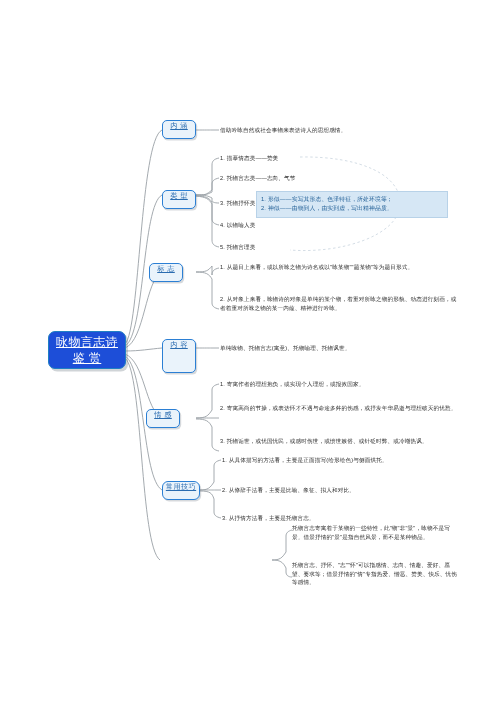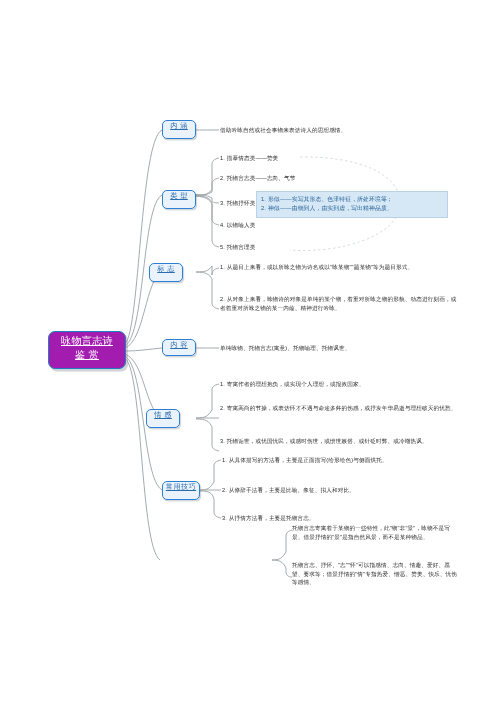--- a/index.html
+++ b/index.html
@@ -38,25 +38,25 @@
     line-height: 1.25;
     text-align: center;
     display: flex;
     justify-content: center;
     letter-spacing: 0.4px;
     box-shadow: 1.2px 1.6px 0 rgba(120,130,140,0.30);
     white-space: nowrap;
     text-decoration: underline;
   }
   .node.root {
-    background: #a21caf;
+    background: #1d4ed8;
     border: 1.4px solid #1f7fc4;
     color: #ffffff;
     border-radius: 7px;
-    font-size: 10px;
+    font-size: 12px;
     line-height: 1.35;
     white-space: normal;
     padding: 2px 3px;
     box-shadow: 2px 2.5px 0 rgba(110,120,130,0.32);
   }
   .node .rootline {
     display: block;
   }
   .vs-strong {
     font-weight: bold;
@@ -147,29 +147,29 @@
   </div>
 
   <div class="node" style="left:162px; top:190px; width:34px; height:19px;">
     <span>类 型</span>
   </div>
 
   <div class="node" style="left:149px; top:263px; width:34px; height:19px;">
     <span>标 志</span>
   </div>
 
-  <div class="node" style="left:162px; top:339px; width:34px; height:17px;">
+  <div class="node" style="left:162px; top:339px; width:34px; height:34px;">
     <span>内 容</span>
   </div>
 
   <div class="node" style="left:146px; top:409px; width:34px; height:19px;">
     <span>情 感</span>
   </div>
 
-  <div class="node" style="left:162px; top:481px; width:38px; height:19px;">
+  <div class="node" style="left:162px; top:481px; width:38px; height:19px;border-radius:6px;">
     <span>常用技巧</span>
   </div>
 
 
   <div class="leaf" style="left:220px; top:126px; width:240px;">借助吟咏自然或社会事物来表达诗人的思想感情。</div>
 
   <div class="leaf" style="left:220px; top:154px; width:170px;">1. 描摹情态类——赞美</div>
   <div class="leaf" style="left:220px; top:174px; width:170px;">2. 托物言志类——志向、气节</div>
   <div class="leaf" style="left:220px; top:199px; width:80px;">3. 托物抒怀类</div>
   <div class="leaf" style="left:220px; top:221px; width:80px;">4. 以物喻人类</div>

